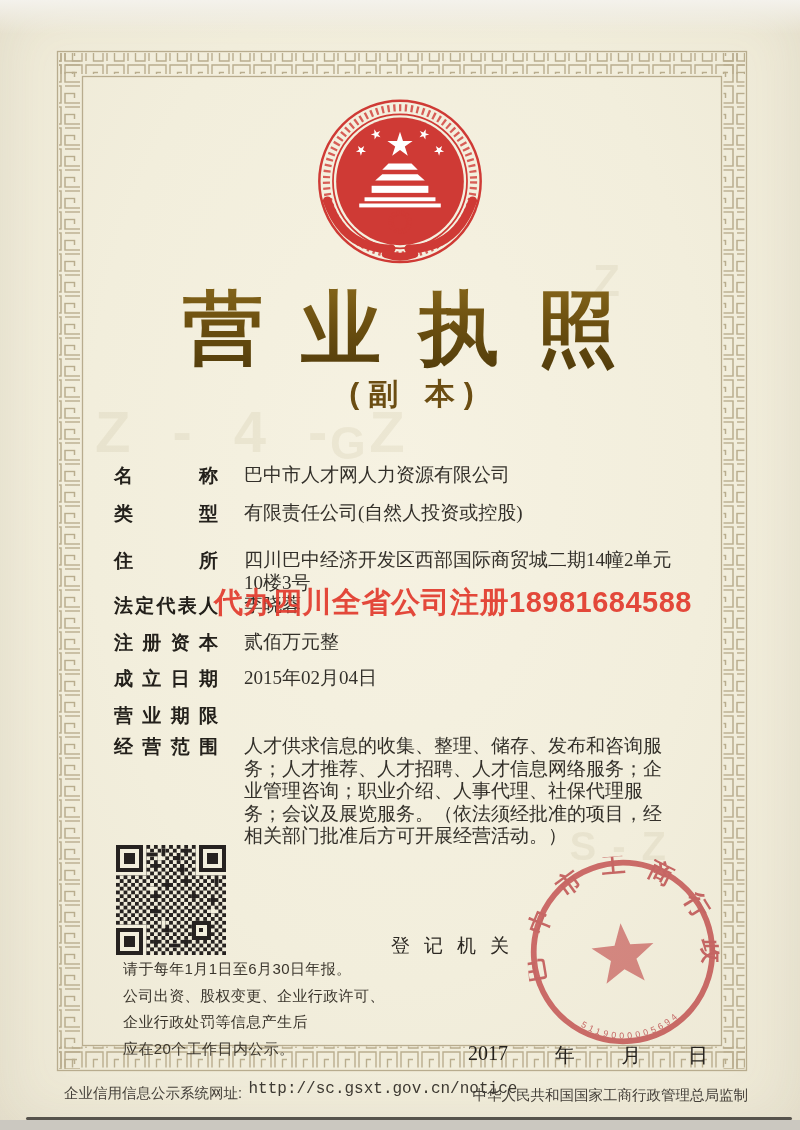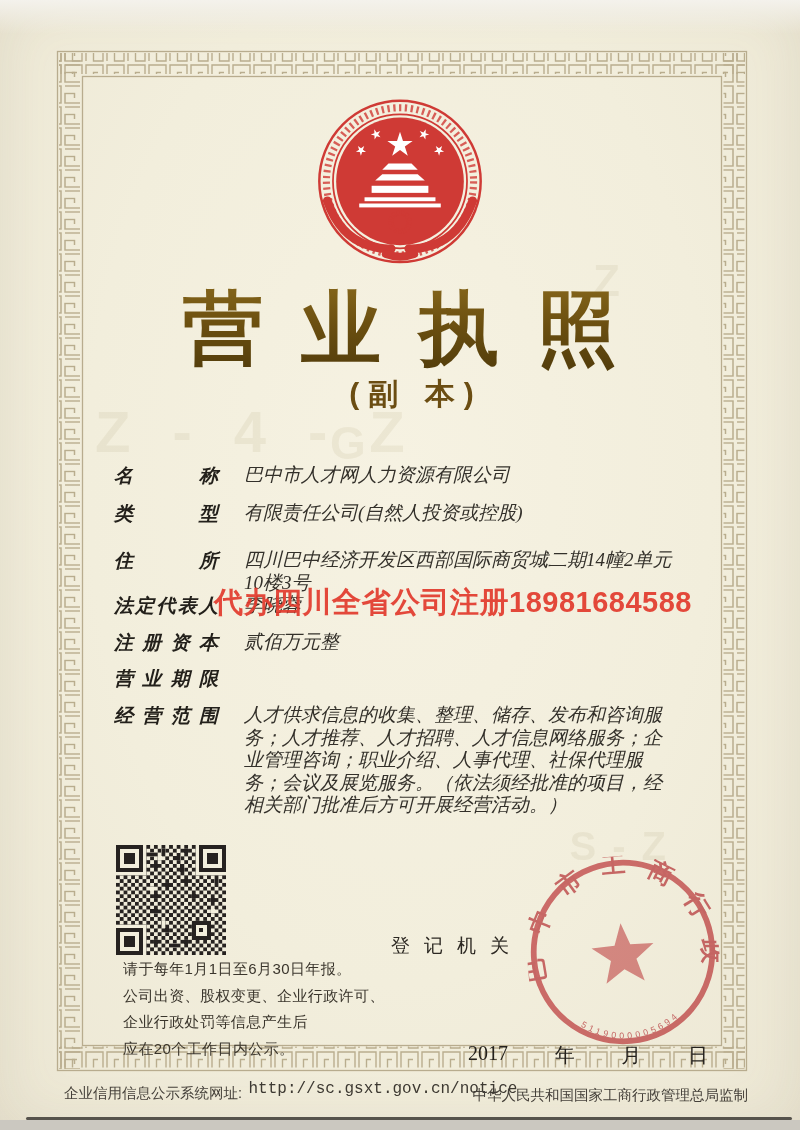--- a/index.html
+++ b/index.html
@@ -16,21 +16,21 @@
   .doc-title{position:absolute;left:0;right:0;top:276px;text-align:center;
         font-size:80px;font-weight:800;letter-spacing:38px;transform:translateX(19px);
         background:linear-gradient(180deg,#8a6a1d 0%, #6b4f10 45%, #4c380a 100%);
         -webkit-background-clip:text;background-clip:text;color:transparent;
         text-shadow:none;}
   .doc-subtitle{position:absolute;left:0;right:0;top:374px;text-align:center;transform:translateX(16px);
         font-size:30px;font-weight:700;letter-spacing:9px;color:#6b4d12;}
   .credit-line{position:absolute;left:340px;top:401px;white-space:nowrap;}
   .credit-label{font-size:16px;font-weight:700;color:#29251f;letter-spacing:1px;}
   .credit-value{font-size:18px;margin-left:13px;color:#1f1c18;font-family:"Liberation Serif",serif;}
-  .fields{position:absolute;left:114px;top:464px;width:558px;font-style:italic;}
+  .fields{position:absolute;left:114px;top:464px;width:558px;}
   .frow{display:flex;gap:26px;}
   .flabel{flex:none;width:104px;font-size:19px;font-weight:700;line-height:23px;color:#23201b;
         text-align:justify;text-align-last:justify;}
   .fvalue{flex:1;font-size:19px;line-height:22.5px;color:#33302a;font-family:"Liberation Serif",serif;}
   .frow:nth-child(1){margin-bottom:15px;}
   .frow:nth-child(2){margin-bottom:24px;align-items:center;}
   .frow:nth-child(3){margin-bottom:0px;}
   .frow:nth-child(4){margin-bottom:14px;}
   .frow:nth-child(5){margin-bottom:13px;}
   .frow:nth-child(6){margin-bottom:14px;}
@@ -128,20 +128,24 @@
     </div>
     <div class="frow">
       <div class="flabel">法定代表人</div>
       <div class="fvalue">李晓蓉</div>
     </div>
     <div class="frow">
       <div class="flabel">注册资本</div>
       <div class="fvalue">贰佰万元整</div>
     </div>
     <div class="frow">
+      <div class="flabel">成立日期</div>
+      <div class="fvalue">2015年02月04日</div>
+    </div>
+    <div class="frow">
       <div class="flabel">营业期限</div>
     </div>
     <div class="frow">
       <div class="flabel">经营范围</div>
       <div class="fvalue">人才供求信息的收集、整理、储存、发布和咨询服务；人才推荐、人才招聘、人才信息网络服务；企业管理咨询；职业介绍、人事代理、社保代理服务；会议及展览服务。（依法须经批准的项目，经相关部门批准后方可开展经营活动。）</div>
     </div>
   </div>
 
   <div class="watermark-red">代办四川全省公司注册18981684588</div>
 

